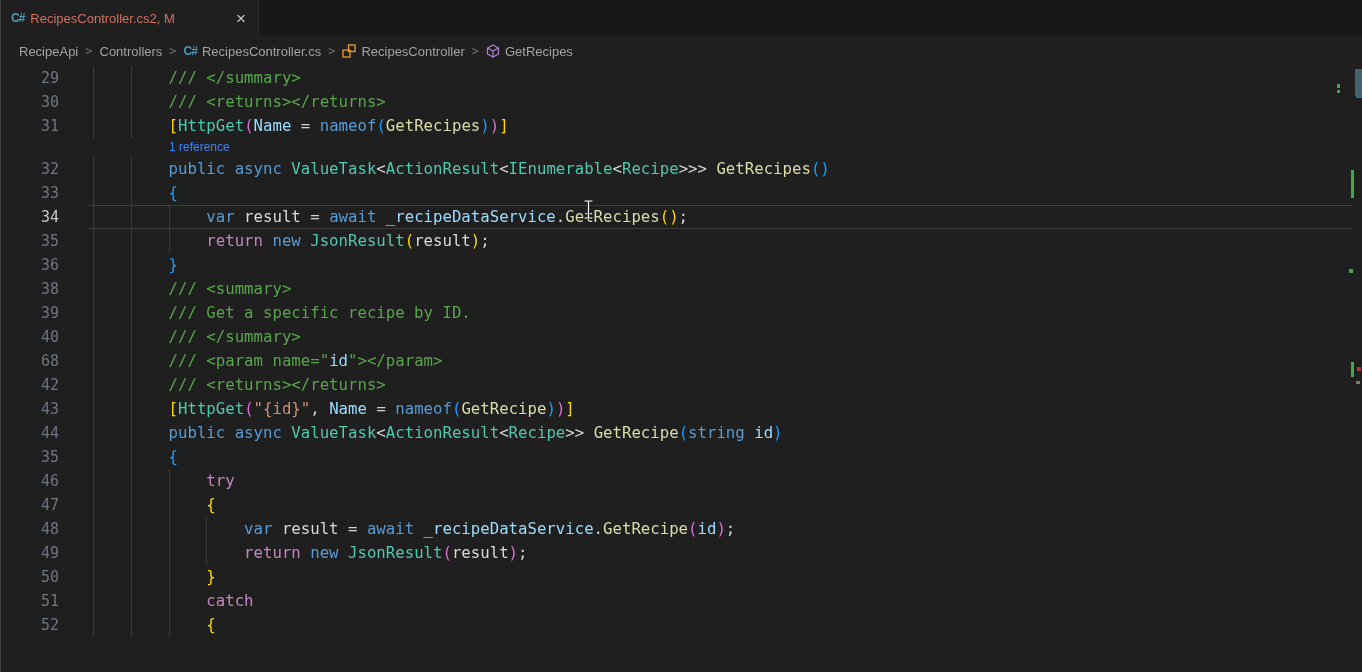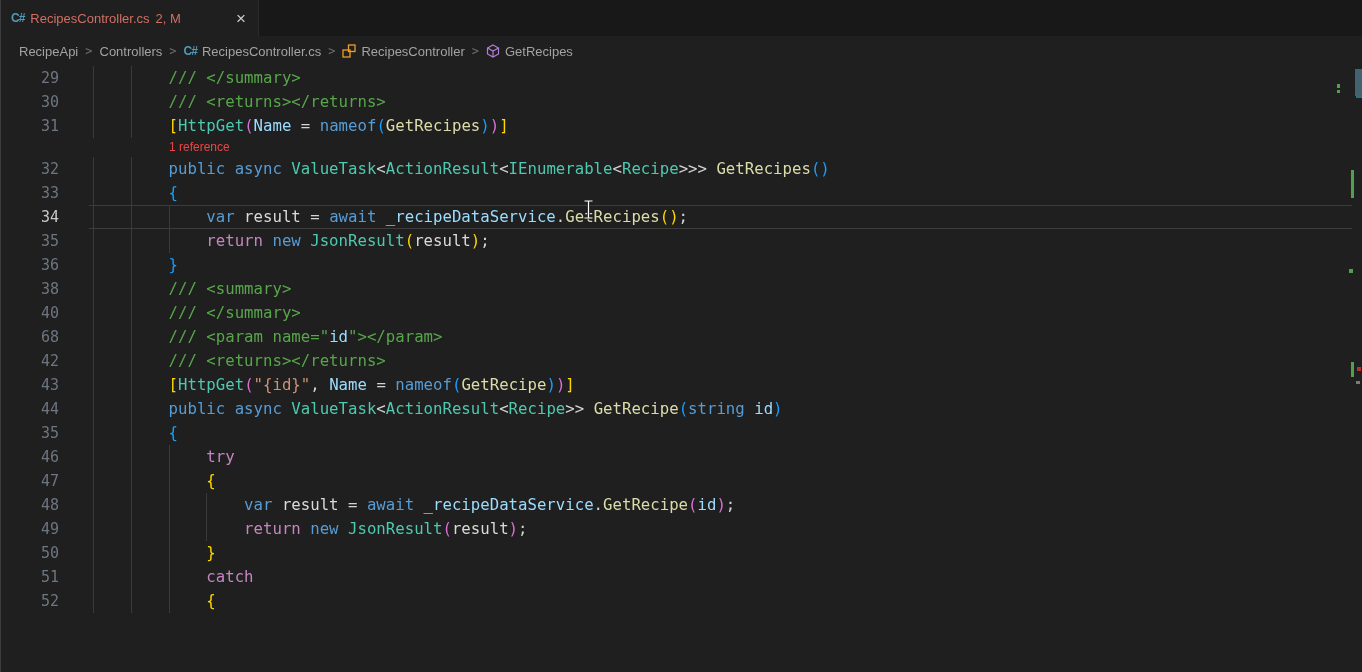--- a/index.html
+++ b/index.html
@@ -4,39 +4,39 @@
 <style>
   html,body{margin:0;padding:0;background:#111;}
   #window{position:relative;width:1362px;height:672px;background:#1f1f1f;overflow:hidden;
           font-family:"Liberation Sans",sans-serif;border-left:1px solid #3c3c41;box-sizing:border-box;}
   
   #tabstrip{position:absolute;left:0;top:0;right:0;height:36px;background:#181818;border-bottom:1px solid #252526;}
   #tab-active{position:absolute;left:0;top:0;height:36px;width:258px;background:#1f1f1f;
               border-right:1px solid #2b2b2b;display:flex;align-items:center;padding:0 10px;box-sizing:border-box;cursor:pointer;}
   .cs-icon{font-family:"Liberation Sans",sans-serif;font-weight:bold;font-size:12px;color:#519ABA;margin-right:6px;letter-spacing:-1px;}
   #tab-label{font-size:13px;color:var(--c-tabfg);white-space:nowrap;}
-  #tab-badge{font-size:13px;color:var(--c-tabfg);margin-left:6px;}
+  #tab-badge{font-size:13px;color:var(--c-tabfg);}
   #tab-close{margin-left:auto;color:#cccccc;font-size:17px;line-height:17px;padding:0 2px;cursor:pointer;}
   
   #breadcrumbs{position:absolute;left:0;top:36px;right:0;height:30px;display:flex;align-items:center;
                padding-left:18px;background:#1f1f1f;}
   .crumb{display:flex;align-items:center;font-size:13px;color:#a3a3a3;cursor:pointer;}
   .crumb .sep{color:#6e6e6e;margin:0 7px;font-size:12px;font-family:"DejaVu Sans Mono",monospace;}
   .crumb svg,.crumb .cs-icon{margin-right:5px;}
   
   #editor{position:absolute;left:0;top:66px;right:0;bottom:0;}
   .row{position:relative;height:24px;line-height:24px;white-space:pre;
        font-family:"DejaVu Sans Mono",monospace;font-size:15.7px;}
   .row.lens{height:19px;line-height:19px;}
   .num{position:absolute;left:0;top:0;width:58px;text-align:right;color:#6e7681;font-size:15px;}
   .row.cur .num{color:#c8c8c8;}
   .curline{position:absolute;left:88px;right:10px;top:0;bottom:0;border-top:1px solid #3c3c3c;border-bottom:1px solid #3c3c3c;box-sizing:border-box;}
   .code{position:absolute;left:92px;top:0;}
   .guide{position:absolute;top:0;width:1px;height:24px;background:#3a3a3a;}
-  .lenstext{position:absolute;left:168px;top:0;font-family:"Liberation Sans",sans-serif;font-size:12px;color:#ef4444;cursor:pointer;}
+  .lenstext{position:absolute;left:168px;top:0;font-family:"Liberation Sans",sans-serif;font-size:12px;color:#3b82f6;cursor:pointer;}
   
   .c-kw{color:var(--c-kw);} .c-ct{color:var(--c-ct);} .c-ty{color:var(--c-ty);}
   .c-fn{color:var(--c-fn);} .c-lb{color:var(--c-lb);} .c-pl{color:var(--c-pl);}
   .c-wt{color:var(--c-wt);} .c-cm{color:var(--c-cm);} .c-st{color:var(--c-st);}
   .c-g{color:var(--c-g);}   .c-p{color:var(--c-p);}   .c-bl{color:var(--c-bl);}
   
   #ruler{position:absolute;top:66px;right:0;width:26px;bottom:0;}
   .deco{position:absolute;}
   #cursor{position:absolute;left:581px;top:199px;z-index:5;}
 </style>
@@ -89,20 +89,21 @@
       <div class="row"><span class="num">29</span><span class="code"><span class="guide" style="left: 0ch;"></span><span class="guide" style="left: 4ch;"></span><span class="c-cm">        /// &lt;/summary&gt;</span></span></div>
       <div class="row"><span class="num">30</span><span class="code"><span class="guide" style="left: 0ch;"></span><span class="guide" style="left: 4ch;"></span><span class="c-cm">        /// &lt;returns&gt;&lt;/returns&gt;</span></span></div>
       <div class="row"><span class="num">31</span><span class="code"><span class="guide" style="left: 0ch;"></span><span class="guide" style="left: 4ch;"></span><span class="c-g">        [</span><span class="c-ty">HttpGet</span><span class="c-p">(</span><span class="c-lb">Name</span><span class="c-pl"> = </span><span class="c-kw">nameof</span><span class="c-bl">(</span><span class="c-fn">GetRecipes</span><span class="c-bl">)</span><span class="c-p">)</span><span class="c-g">]</span></span></div>
       <div class="row lens"><span class="lenstext">1 reference</span></div>
       <div class="row"><span class="num">32</span><span class="code"><span class="guide" style="left: 0ch;"></span><span class="guide" style="left: 4ch;"></span><span class="c-kw">        public async </span><span class="c-ty">ValueTask</span><span class="c-pl">&lt;</span><span class="c-ty">ActionResult</span><span class="c-pl">&lt;</span><span class="c-ty">IEnumerable</span><span class="c-pl">&lt;</span><span class="c-ty">Recipe</span><span class="c-pl">&gt;&gt;&gt; </span><span class="c-fn">GetRecipes</span><span class="c-bl">()</span></span></div>
       <div class="row"><span class="num">33</span><span class="code"><span class="guide" style="left: 0ch;"></span><span class="guide" style="left: 4ch;"></span><span class="c-bl">        {</span></span></div>
       <div class="row cur"><div class="curline"></div><span class="num">34</span><span class="code"><span class="guide" style="left: 0ch;"></span><span class="guide" style="left: 4ch;"></span><span class="guide" style="left: 8ch;"></span><span class="c-kw">            var</span><span class="c-wt"> result </span><span class="c-pl">= </span><span class="c-kw">await</span><span class="c-lb"> _recipeDataService</span><span class="c-pl">.</span><span class="c-fn">GetRecipes</span><span class="c-g">()</span><span class="c-pl">;</span></span></div>
       <div class="row"><span class="num">35</span><span class="code"><span class="guide" style="left: 0ch;"></span><span class="guide" style="left: 4ch;"></span><span class="guide" style="left: 8ch;"></span><span class="c-ct">            return </span><span class="c-kw">new </span><span class="c-ty">JsonResult</span><span class="c-g">(</span><span class="c-wt">result</span><span class="c-g">)</span><span class="c-pl">;</span></span></div>
       <div class="row"><span class="num">36</span><span class="code"><span class="guide" style="left: 0ch;"></span><span class="guide" style="left: 4ch;"></span><span class="c-bl">        }</span></span></div>
       <div class="row"><span class="num">38</span><span class="code"><span class="guide" style="left: 0ch;"></span><span class="guide" style="left: 4ch;"></span><span class="c-cm">        /// &lt;summary&gt;</span></span></div>
+      <div class="row"><span class="num">39</span><span class="code"><span class="guide" style="left: 0ch;"></span><span class="guide" style="left: 4ch;"></span><span class="c-cm">        /// Get a specific recipe by ID.</span></span></div>
       <div class="row"><span class="num">40</span><span class="code"><span class="guide" style="left: 0ch;"></span><span class="guide" style="left: 4ch;"></span><span class="c-cm">        /// &lt;/summary&gt;</span></span></div>
       <div class="row"><span class="num">68</span><span class="code"><span class="guide" style="left: 0ch;"></span><span class="guide" style="left: 4ch;"></span><span class="c-cm">        /// &lt;param name="</span><span class="c-lb">id</span><span class="c-cm">"&gt;&lt;/param&gt;</span></span></div>
       <div class="row"><span class="num">42</span><span class="code"><span class="guide" style="left: 0ch;"></span><span class="guide" style="left: 4ch;"></span><span class="c-cm">        /// &lt;returns&gt;&lt;/returns&gt;</span></span></div>
       <div class="row"><span class="num">43</span><span class="code"><span class="guide" style="left: 0ch;"></span><span class="guide" style="left: 4ch;"></span><span class="c-g">        [</span><span class="c-ty">HttpGet</span><span class="c-p">(</span><span class="c-st">"{id}"</span><span class="c-pl">, </span><span class="c-lb">Name</span><span class="c-pl"> = </span><span class="c-kw">nameof</span><span class="c-bl">(</span><span class="c-fn">GetRecipe</span><span class="c-bl">)</span><span class="c-p">)</span><span class="c-g">]</span></span></div>
       <div class="row"><span class="num">44</span><span class="code"><span class="guide" style="left: 0ch;"></span><span class="guide" style="left: 4ch;"></span><span class="c-kw">        public async </span><span class="c-ty">ValueTask</span><span class="c-pl">&lt;</span><span class="c-ty">ActionResult</span><span class="c-pl">&lt;</span><span class="c-ty">Recipe</span><span class="c-pl">&gt;&gt; </span><span class="c-fn">GetRecipe</span><span class="c-bl">(</span><span class="c-kw">string</span><span class="c-lb"> id</span><span class="c-bl">)</span></span></div>
       <div class="row"><span class="num">35</span><span class="code"><span class="guide" style="left: 0ch;"></span><span class="guide" style="left: 4ch;"></span><span class="c-bl">        {</span></span></div>
       <div class="row"><span class="num">46</span><span class="code"><span class="guide" style="left: 0ch;"></span><span class="guide" style="left: 4ch;"></span><span class="guide" style="left: 8ch;"></span><span class="c-ct">            try</span></span></div>
       <div class="row"><span class="num">47</span><span class="code"><span class="guide" style="left: 0ch;"></span><span class="guide" style="left: 4ch;"></span><span class="guide" style="left: 8ch;"></span><span class="c-g">            {</span></span></div>
       <div class="row"><span class="num">48</span><span class="code"><span class="guide" style="left: 0ch;"></span><span class="guide" style="left: 4ch;"></span><span class="guide" style="left: 8ch;"></span><span class="guide" style="left: 12ch;"></span><span class="c-kw">                var</span><span class="c-wt"> result </span><span class="c-pl">= </span><span class="c-kw">await</span><span class="c-lb"> _recipeDataService</span><span class="c-pl">.</span><span class="c-fn">GetRecipe</span><span class="c-p">(</span><span class="c-lb">id</span><span class="c-p">)</span><span class="c-pl">;</span></span></div>
       <div class="row"><span class="num">49</span><span class="code"><span class="guide" style="left: 0ch;"></span><span class="guide" style="left: 4ch;"></span><span class="guide" style="left: 8ch;"></span><span class="guide" style="left: 12ch;"></span><span class="c-ct">                return </span><span class="c-kw">new </span><span class="c-ty">JsonResult</span><span class="c-p">(</span><span class="c-wt">result</span><span class="c-p">)</span><span class="c-pl">;</span></span></div>

